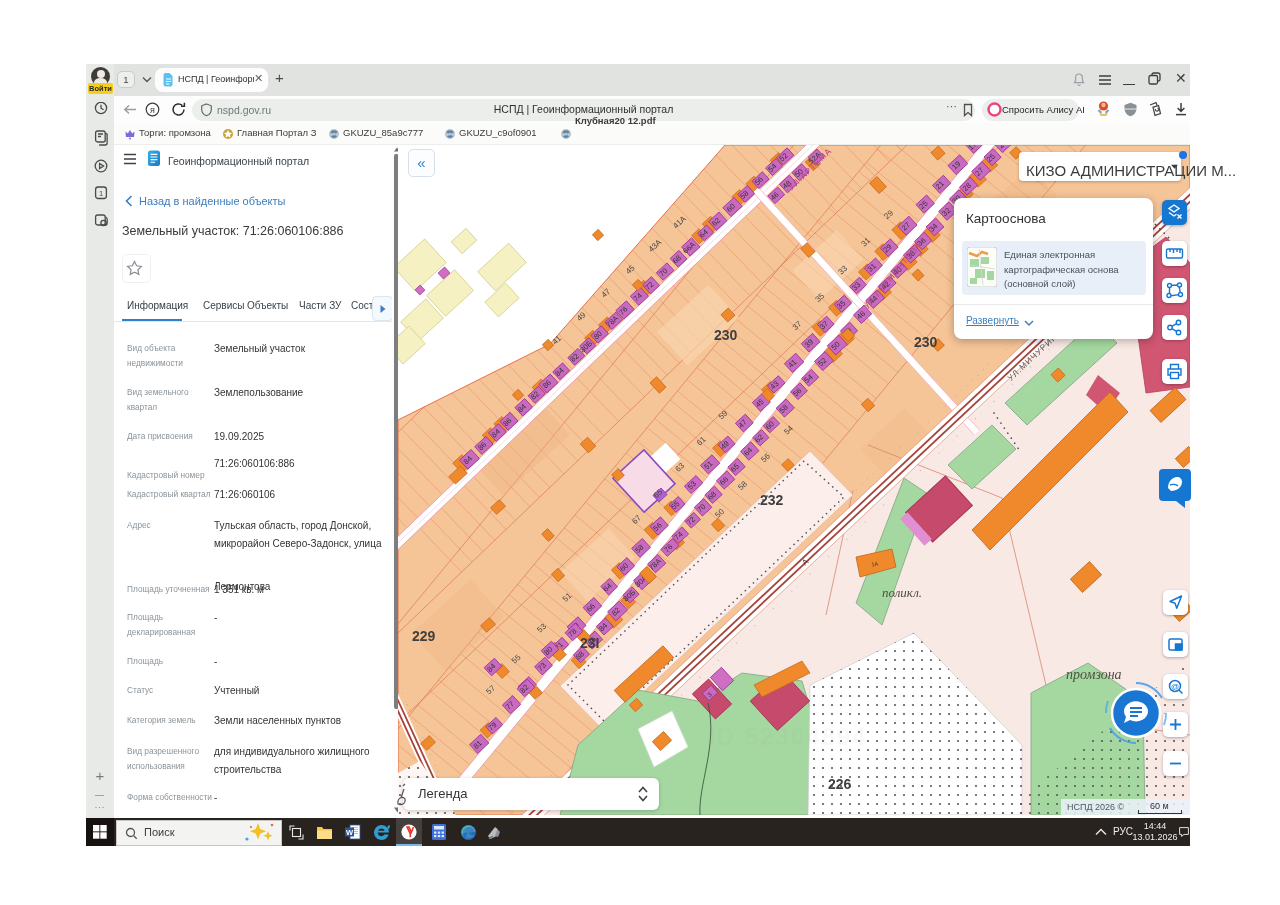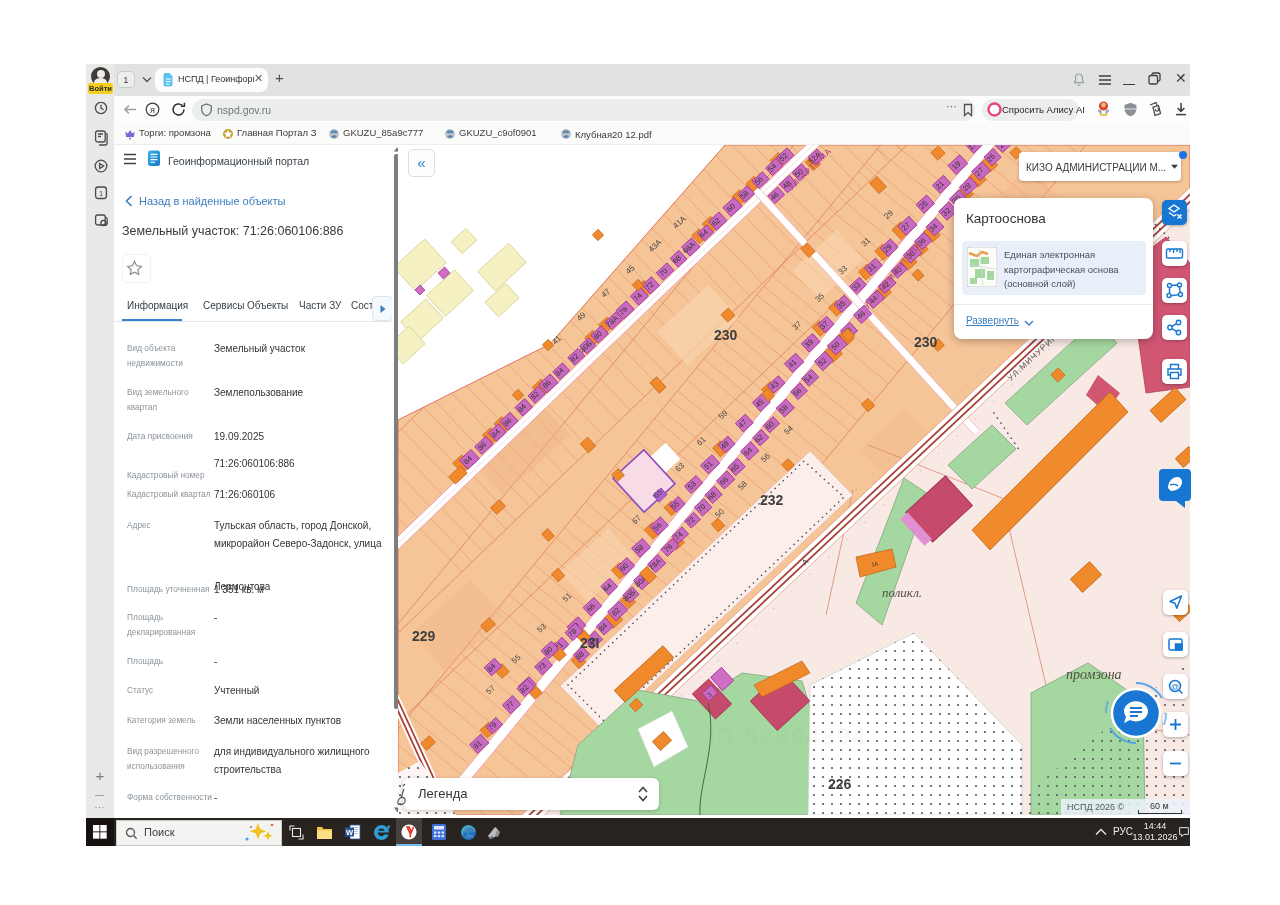--- a/index.html
+++ b/index.html
@@ -69,20 +69,21 @@
     </svg>
 <svg class="abs" style="left:85px;top:38px;" width="15" height="15" viewBox="0 0 15 15">
       <path d="M13 7.5 a5.5 5.5 0 1 1 -1.8-4.1" fill="none" stroke="#2f2f2f" stroke-width="1.5"></path>
       <path d="M13.4 0.8 v3.4 h-3.4" fill="none" stroke="#2f2f2f" stroke-width="1.5"></path>
     </svg>
 <div class="abs" style="left:106px;top:34.5px;width:783px;height:22px;background:#eceeec;border-radius:11px;"></div>
 <svg class="abs" style="left:114px;top:39px;" width="13" height="14" viewBox="0 0 13 14">
       <path d="M6.5 1 l4.8 1.8 v4.2 a6.5 6.5 0 0 1 -4.8 5.6 6.5 6.5 0 0 1 -4.8-5.6 v-4.2 z" fill="none" stroke="#5f6b66" stroke-width="1.2"></path>
     </svg>
 <div class="abs" style="left:131px;top:40px;font-size:10.5px;color:#6e7a78;">nspd.gov.ru</div>
+<div class="abs" style="left:106px;top:39px;width:783px;text-align:center;font-size:10.5px;color:#2e2e2e;">НСПД | Геоинформационный портал</div>
 <div class="abs" style="left:860px;top:36px;font-size:11px;color:#5f5f5f;letter-spacing:1px;">⋯</div>
 <svg class="abs" style="left:876px;top:38.5px;" width="12" height="14" viewBox="0 0 12 14">
       <path d="M2.5 1.5 h7 v11 l-3.5-3 -3.5 3 z" fill="none" stroke="#4f4f4f" stroke-width="1.3"></path>
     </svg>
 <div class="abs" style="left:896px;top:34.5px;width:97px;height:22px;background:#eceeec;border-radius:11px;"></div>
 <svg class="abs" style="left:901px;top:38px;" width="15" height="15" viewBox="0 0 15 15">
       <circle cx="7.5" cy="7.5" r="6" fill="#fff" stroke="#e8447c" stroke-width="2.4"></circle>
     </svg>
 <div class="abs" style="left:916px;top:40px;font-size:9.5px;color:#1f1f1f;">Спросить Алису AI</div>
 <svg class="abs" style="left:1009px;top:36px;" width="17" height="18" viewBox="0 0 17 18">
@@ -124,21 +125,21 @@
       <circle cx="6" cy="6" r="5" fill="#b8c4ce"></circle>
       <path d="M2.2 4 a5 5 0 0 1 7.6 0 l-2 1.4 -1.8-.8 -1.8 1 z" fill="#5b81a8"></path>
       <path d="M3 8.8 a5 5 0 0 0 6 0 l-1.6-1.6 -2.8 .2 z" fill="#5b81a8"></path>
     </svg>
 <div class="abs" style="left:373px;top:63px;font-size:9.5px;color:#3a3a3a;white-space:nowrap;">GKUZU_c9of0901</div>
 <svg class="abs" style="left:474px;top:64px;" width="12" height="12" viewBox="0 0 12 12">
       <circle cx="6" cy="6" r="5" fill="#b8c4ce"></circle>
       <path d="M2.2 4 a5 5 0 0 1 7.6 0 l-2 1.4 -1.8-.8 -1.8 1 z" fill="#5b81a8"></path>
       <path d="M3 8.8 a5 5 0 0 0 6 0 l-1.6-1.6 -2.8 .2 z" fill="#5b81a8"></path>
     </svg>
-<div class="abs" style="left:489px;top:65px;font-size:9.5px;color:#3a3a3a;white-space:nowrap;">Клубная20 12.pdf</div>
+<div class="abs" style="left:489px;top:51px;font-size:9.5px;color:#3a3a3a;white-space:nowrap;font-weight:bold;">Клубная20 12.pdf</div>
 <div class="abs" style="left:28px;top:81px;width:278px;height:673px;background:#ffffff;"></div>
 <svg class="abs" style="left:37px;top:89px;" width="14" height="12" viewBox="0 0 14 12">
       <path d="M1 1.5 h12 M1 6 h12 M1 10.5 h12" stroke="#3c4248" stroke-width="1.5"></path>
     </svg>
 <svg class="abs" style="left:60px;top:86px;" width="16" height="17" viewBox="0 0 16 17">
       <defs>
         <linearGradient id="lg1" x1="0" y1="0" x2="1" y2="1">
           <stop offset="0" stop-color="#35b2e8"></stop>
           <stop offset="1" stop-color="#1878c8"></stop>
         </linearGradient>
@@ -852,21 +853,21 @@
 <text x="182" y="503" font-size="14" fill="#3f3f3f" font-family="Liberation Sans, sans-serif" font-weight="bold">23I</text>
 <text x="362" y="360" font-size="14" fill="#3f3f3f" font-family="Liberation Sans, sans-serif" font-weight="bold">232</text>
 <text x="430" y="644" font-size="14" fill="#3f3f3f" font-family="Liberation Sans, sans-serif" font-weight="bold">226</text>
 <text x="310" y="600" font-size="24" fill="#9a9a9a" fill-opacity="0.07" font-family="Liberation Sans, sans-serif" font-weight="bold" letter-spacing="2">ID 52304894</text>
 <text x="484" y="452" font-size="13" fill="#4f4f40" font-family="Liberation Serif, serif" font-style="italic">поликл.</text>
 <text x="668" y="534" font-size="14" fill="#4f4f40" font-family="Liberation Serif, serif" font-style="italic">промзона</text>
 </svg>
 </div>
 <div class="abs" style="left:322px;top:85px;width:27px;height:28px;background:#fcfdff;border:1px solid #d9dfe8;border-radius:5px;color:#2f80d0;font-size:15px;text-align:center;line-height:26px;">«</div>
 <div class="abs" style="left:933px;top:88px;width:162px;height:29px;background:#fff;border-radius:4px;box-shadow:0 1px 3px rgba(0,0,0,.25);"></div>
-<div class="abs" style="left:940px;top:98px;font-size:10px;color:#3c3c3c;white-space:nowrap;">КИЗО АДМИНИСТРАЦИИ М...</div>
+<div class="abs" style="left:940px;top:98px;font-size:15px;color:#3c3c3c;white-space:nowrap;">КИЗО АДМИНИСТРАЦИИ М...</div>
 <svg class="abs" style="left:1084px;top:100px;" width="9" height="6" viewBox="0 0 10 7">
       <path d="M1 1 l4 4.5 4-4.5 z" fill="#3c3c3c"></path>
     </svg>
 <div class="abs" style="left:1093px;top:87px;width:8px;height:8px;border-radius:50%;background:#1a73e8;"></div>
 <div class="abs" style="left:868px;top:134px;width:199px;height:141px;background:#fff;border-radius:8px;box-shadow:0 2px 8px rgba(0,0,0,.28);"></div>
 <div class="abs" style="left:880px;top:147px;font-size:13.5px;color:#333;">Картооснова</div>
 <div class="abs" style="left:876px;top:177px;width:184px;height:54px;background:#e9eff8;border-radius:4px;"></div>
 <svg class="abs" style="left:881px;top:183px;" width="30" height="40" viewBox="0 0 30 40">
       <rect width="30" height="40" rx="3" fill="#fdfdf8" stroke="#c8ccd2" stroke-width="1"></rect>
       <path d="M2 6 l8 3 5-4 6 2" stroke="#e8a050" stroke-width="2.5" fill="none"></path>

